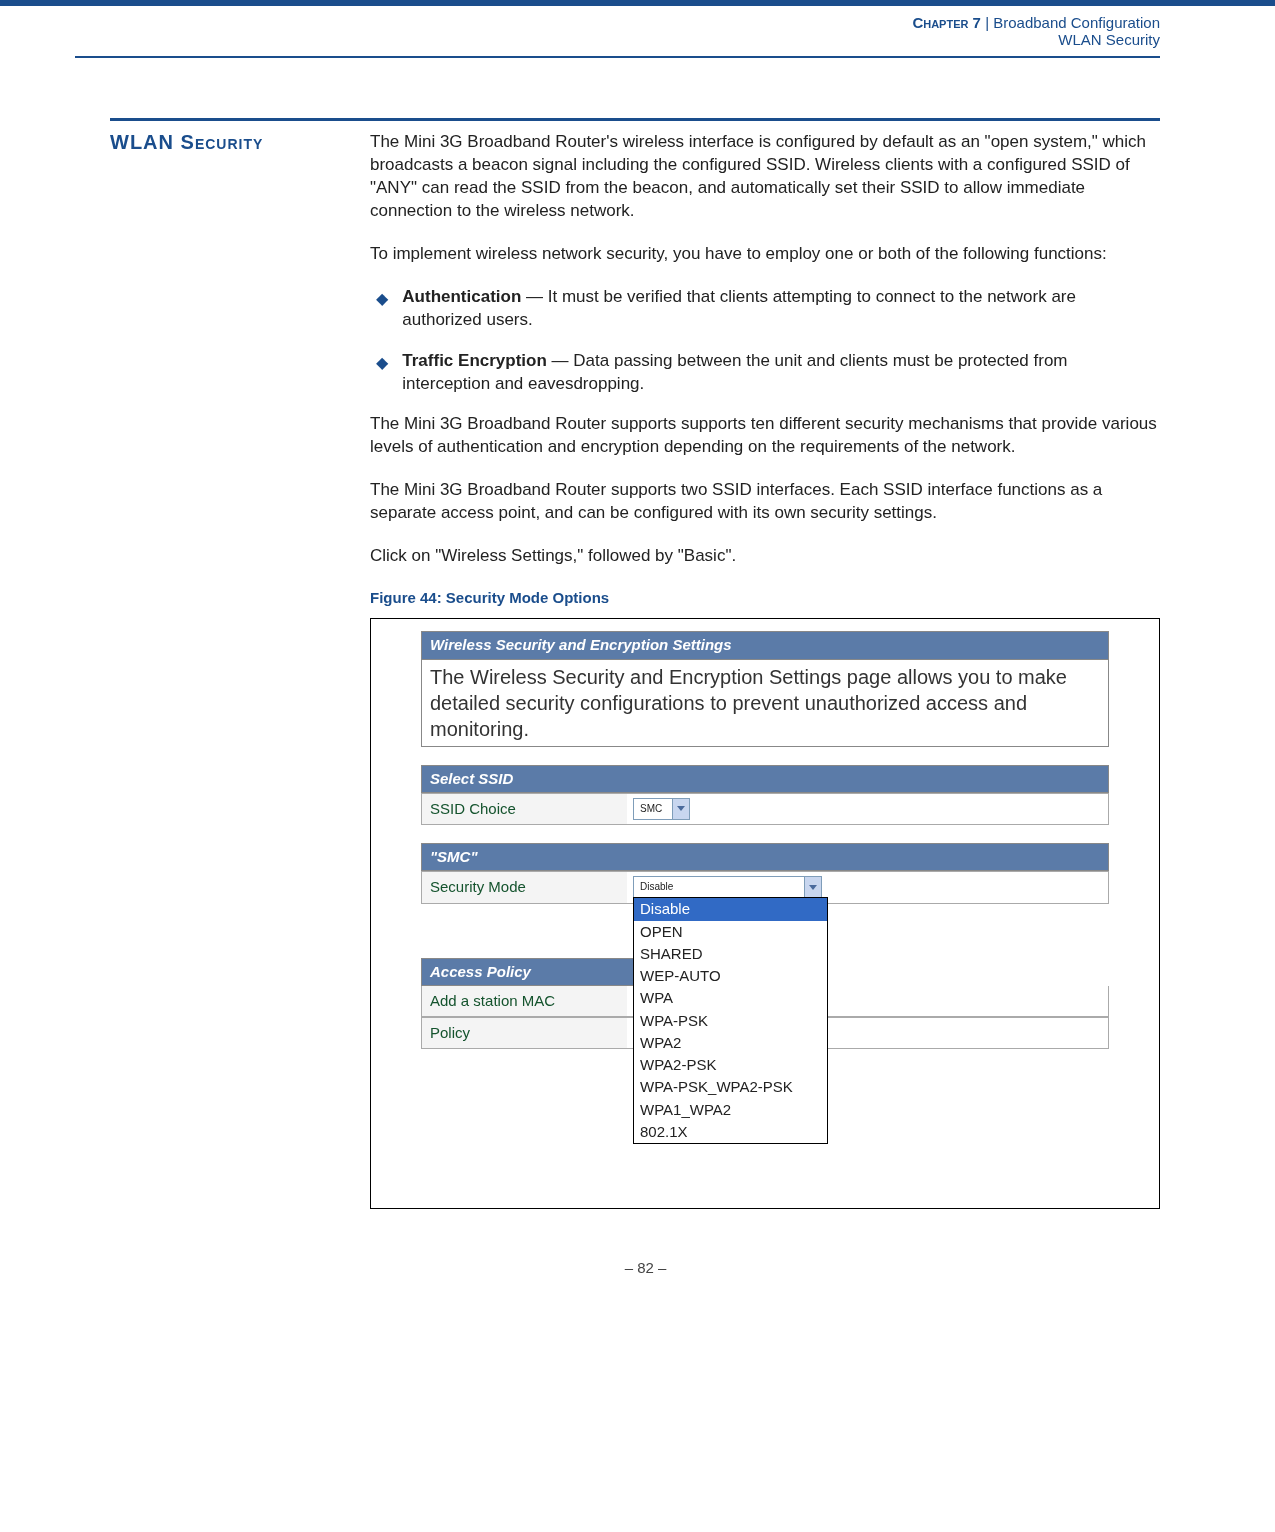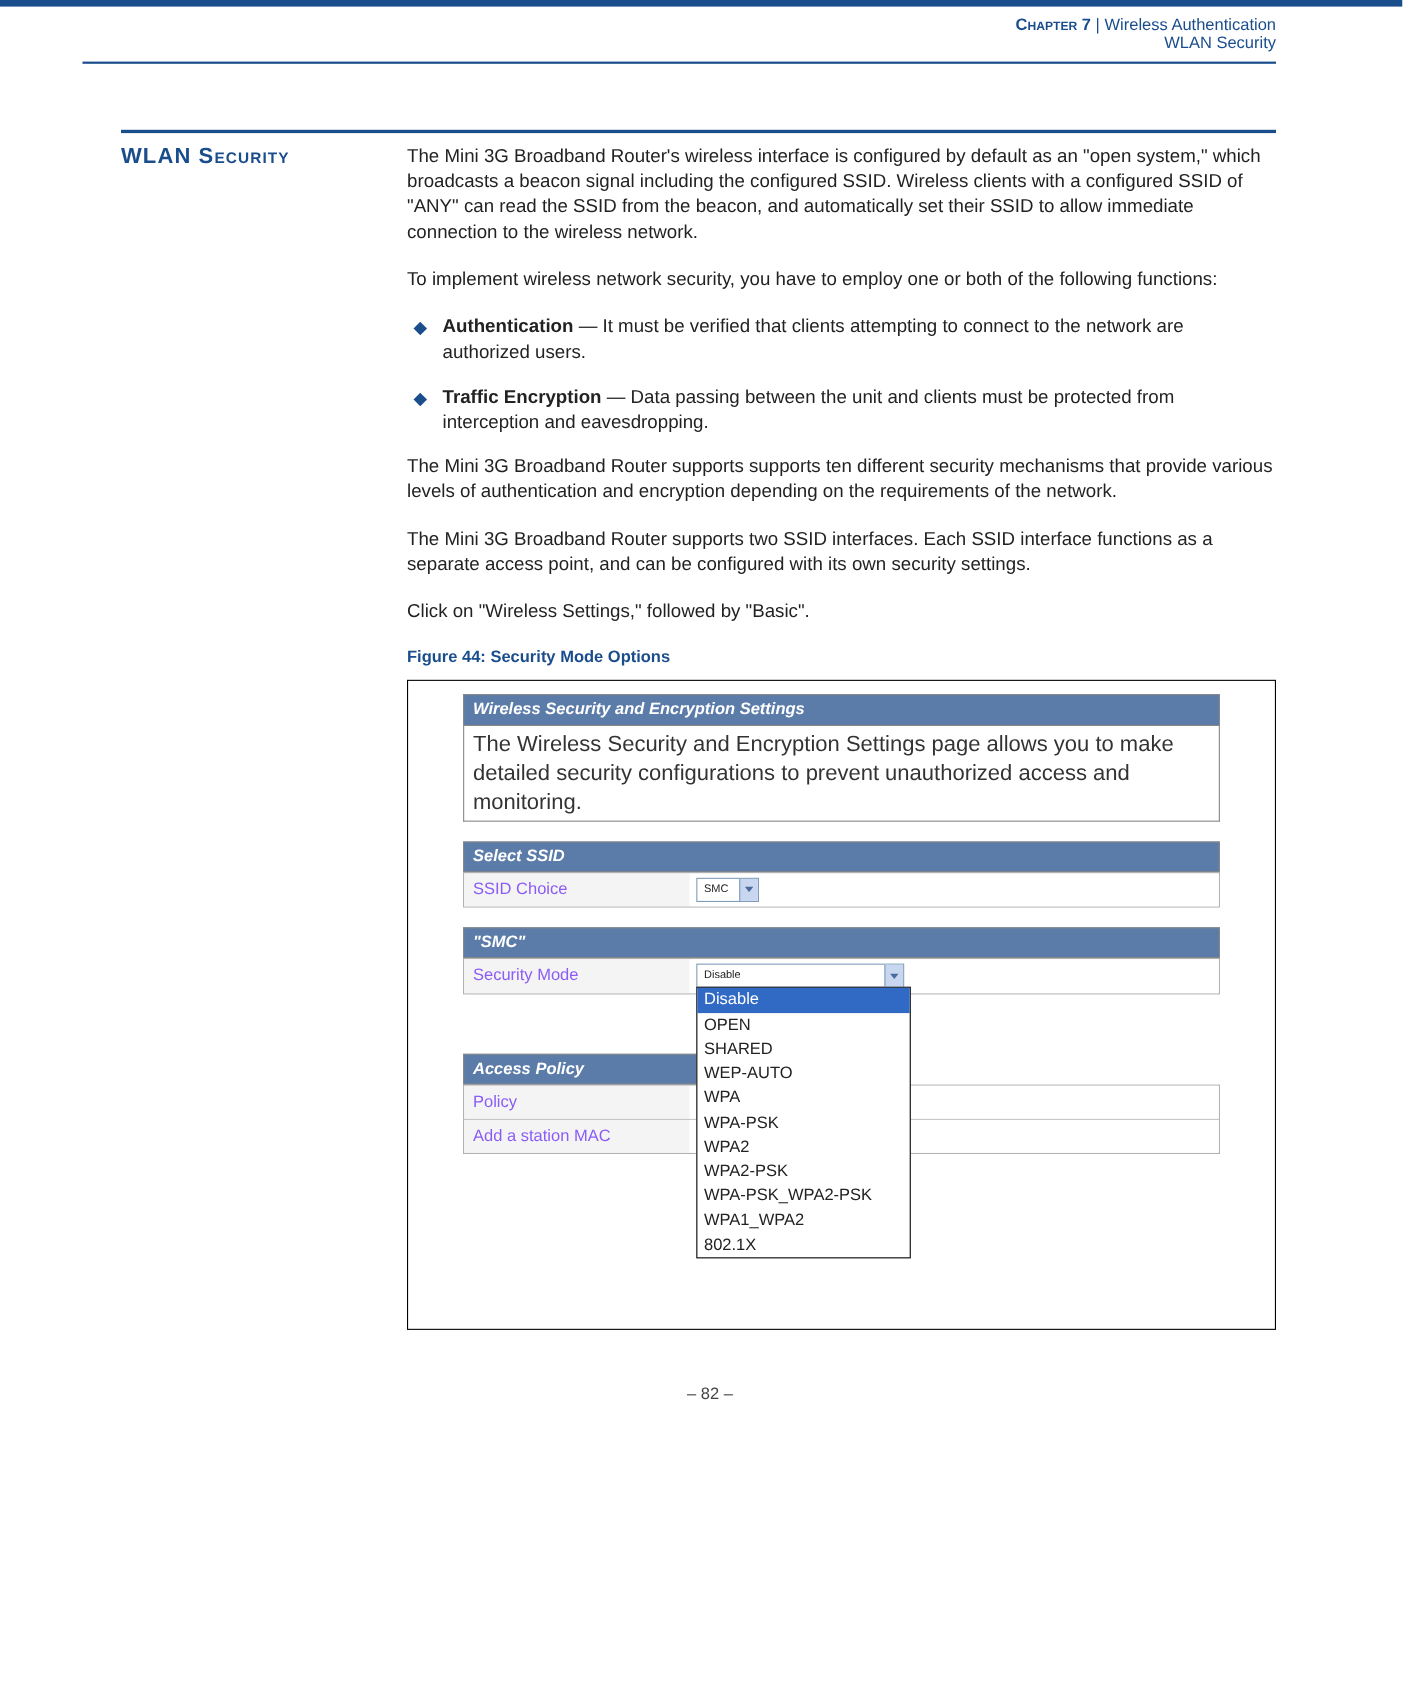--- a/index.html
+++ b/index.html
@@ -110,21 +110,21 @@
       display: flex;
       border: 1px solid #aaa;
       border-top: none;
       font-family: Arial, sans-serif;
       font-size: 15px;
     }
     .form-row.first-row { border-top: 1px solid #aaa; }
     .form-label {
       width: 205px;
       padding: 5px 8px;
-      color: #8b5cf6;
+      color: #14532d;
       flex-shrink: 0;
       background: #f4f4f4;
     }
     .form-field {
       flex: 1;
       padding: 3px 6px;
       background: #fff;
       position: relative;
     }
     .fake-select {
@@ -196,21 +196,21 @@
       padding: 50px 0 30px 16px;
     }
   </style>
 </head>
 <body>
 
 <div class="top-bar"></div>
 
 <div class="chapter-header">
   <div class="line1">
-    <span class="chap-label">Chapter 7</span><span>  |  </span><span>Wireless Authentication</span>
+    <span class="chap-label">Chapter 7</span><span>  |  </span><span>Broadband Configuration</span>
   </div>
   <div class="line2">WLAN Security</div>
 </div>
 
 <div class="divider-thin"></div>
 
 <div class="content">
   <div class="section-rule"></div>
   <div class="section-row">
     <div class="section-title">
@@ -286,26 +286,26 @@
                 <div class="opt">802.1X</div>
               </div>
             </div>
           </div>
         </div>
 
         <div class="section-gap"></div>
 
         <div class="policy-block">
           <div class="panel-header" style="width:330px;margin-top:36px;">Access Policy</div>
+          <div class="form-row">
+            <div class="form-label">Add a station MAC</div>
+            <div class="form-field"></div>
+          </div>
           <div class="form-row first-row">
             <div class="form-label">Policy</div>
-            <div class="form-field"></div>
-          </div>
-          <div class="form-row">
-            <div class="form-label">Add a station MAC</div>
             <div class="form-field"></div>
           </div>
         </div>
 
         <div class="apply-row">
           <span class="apply-btn">
               <span>Apply</span>
             </span>
         </div>
 

